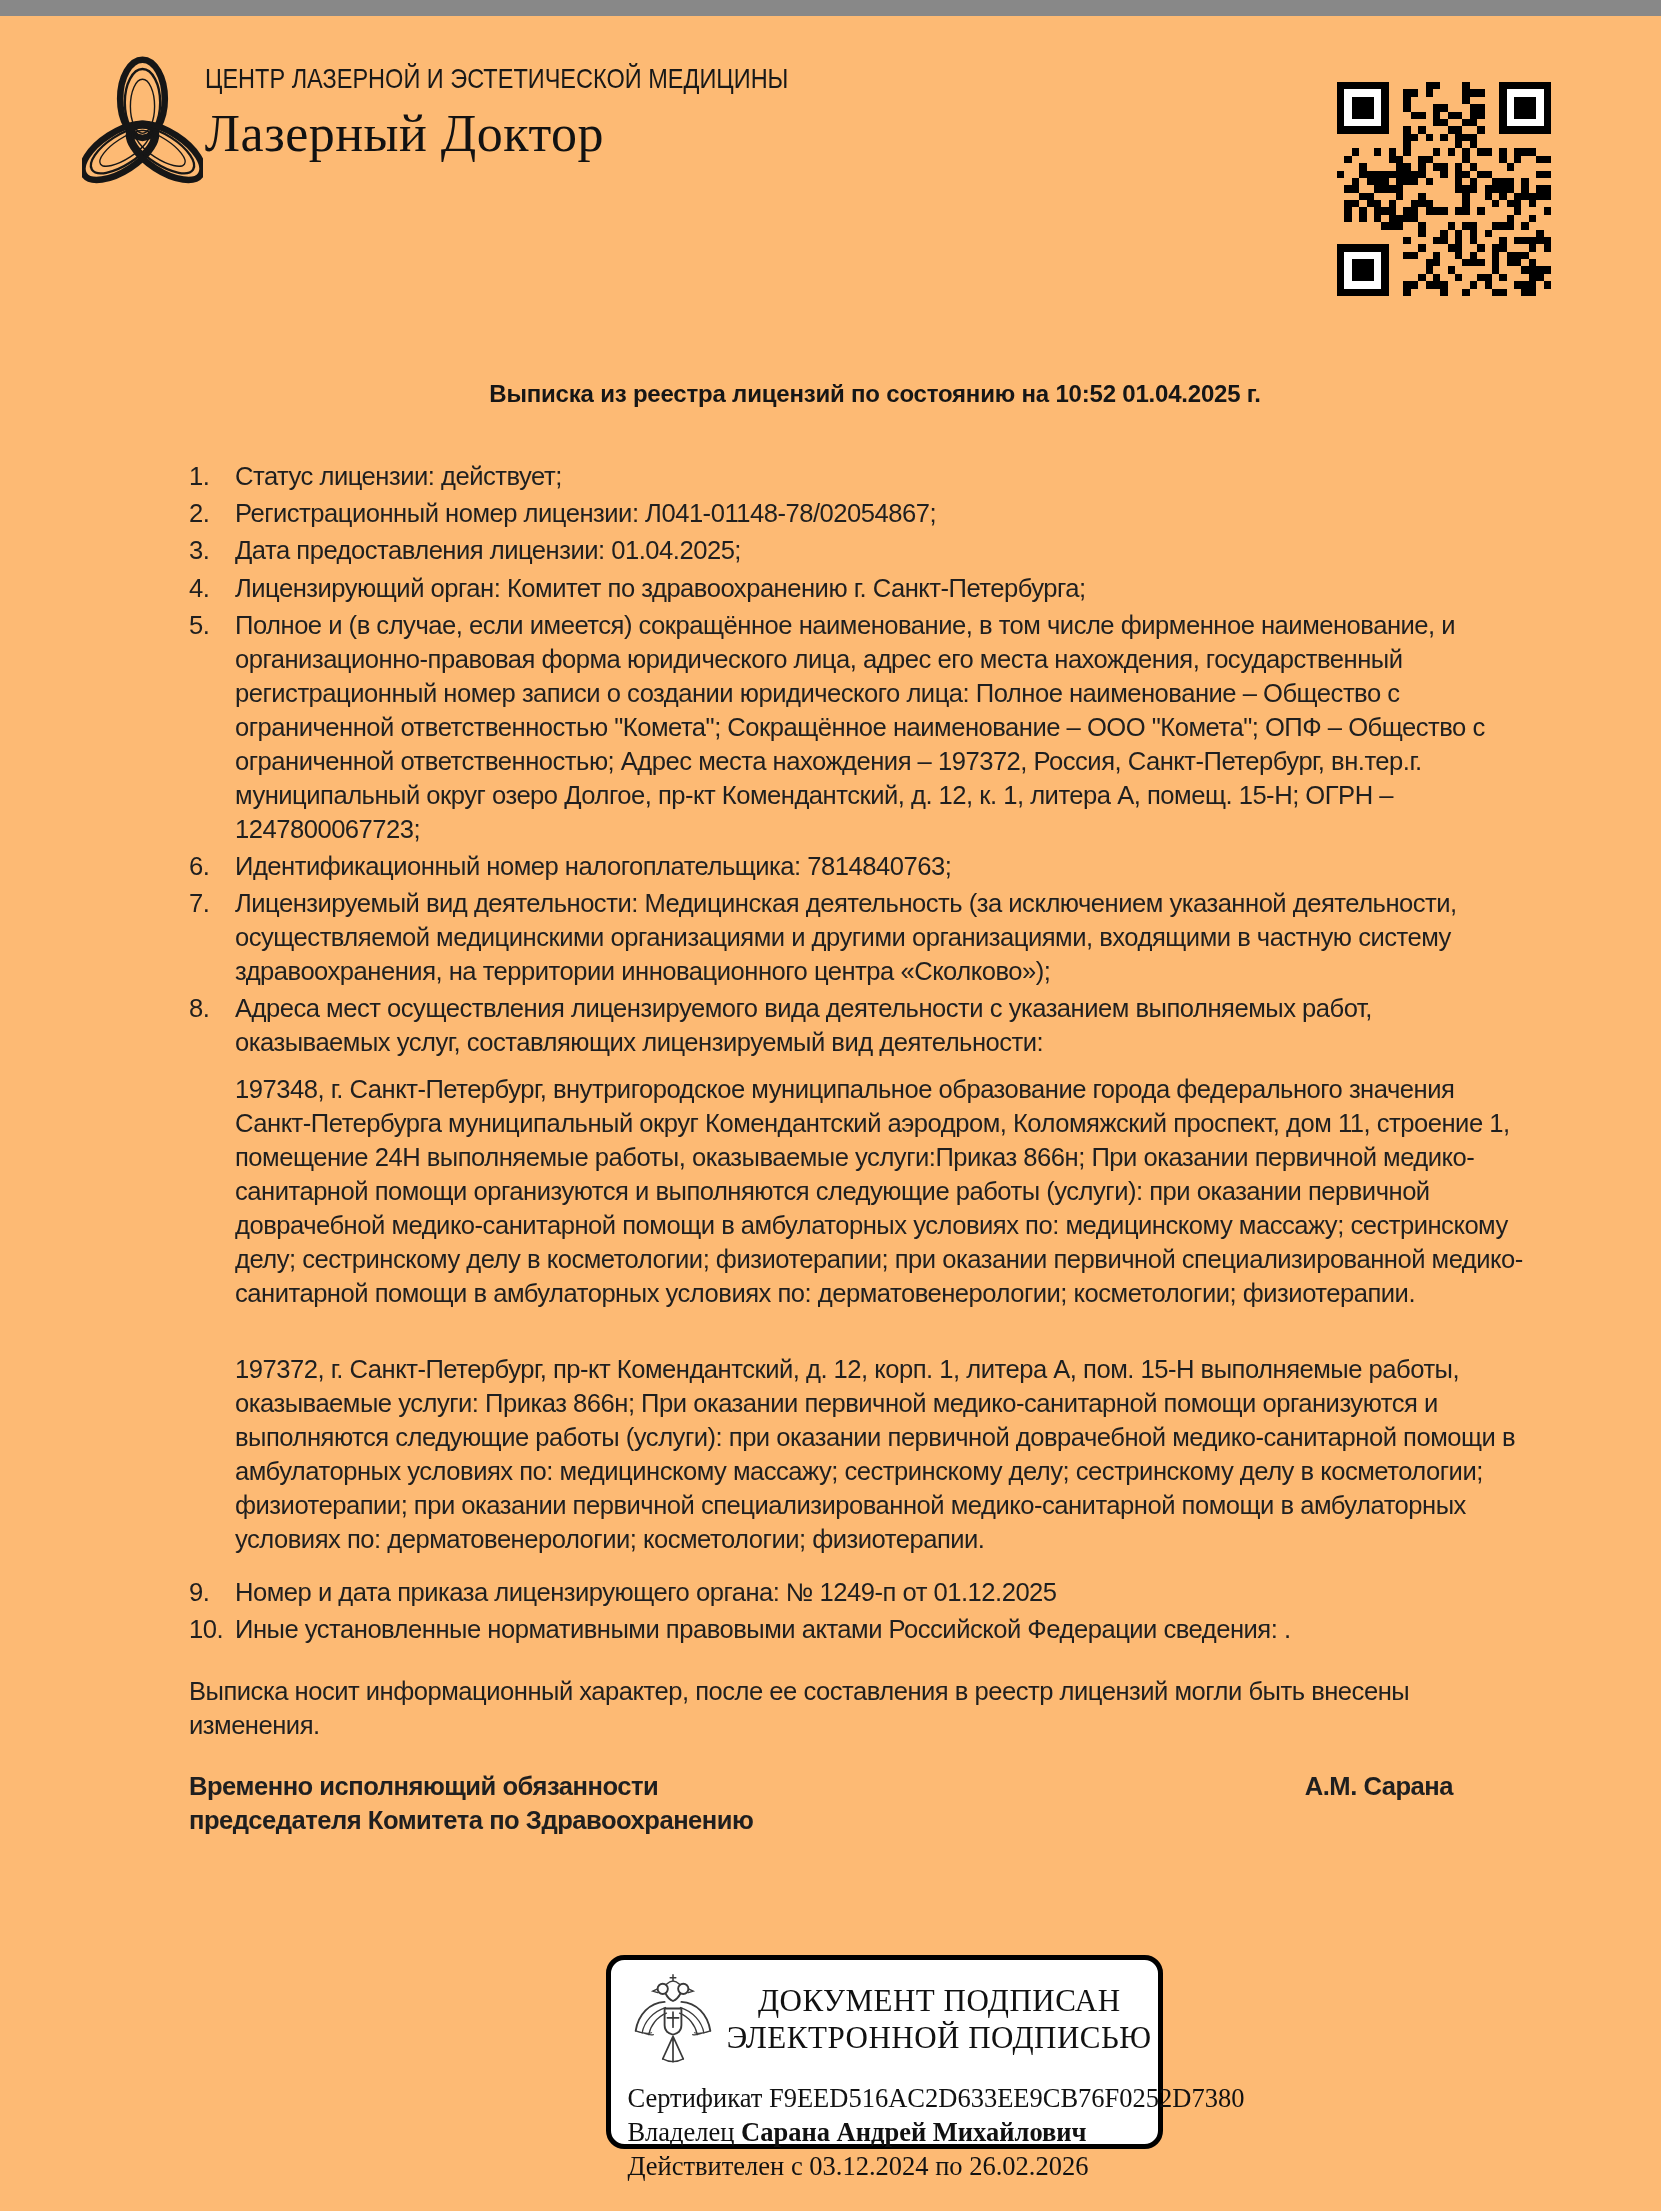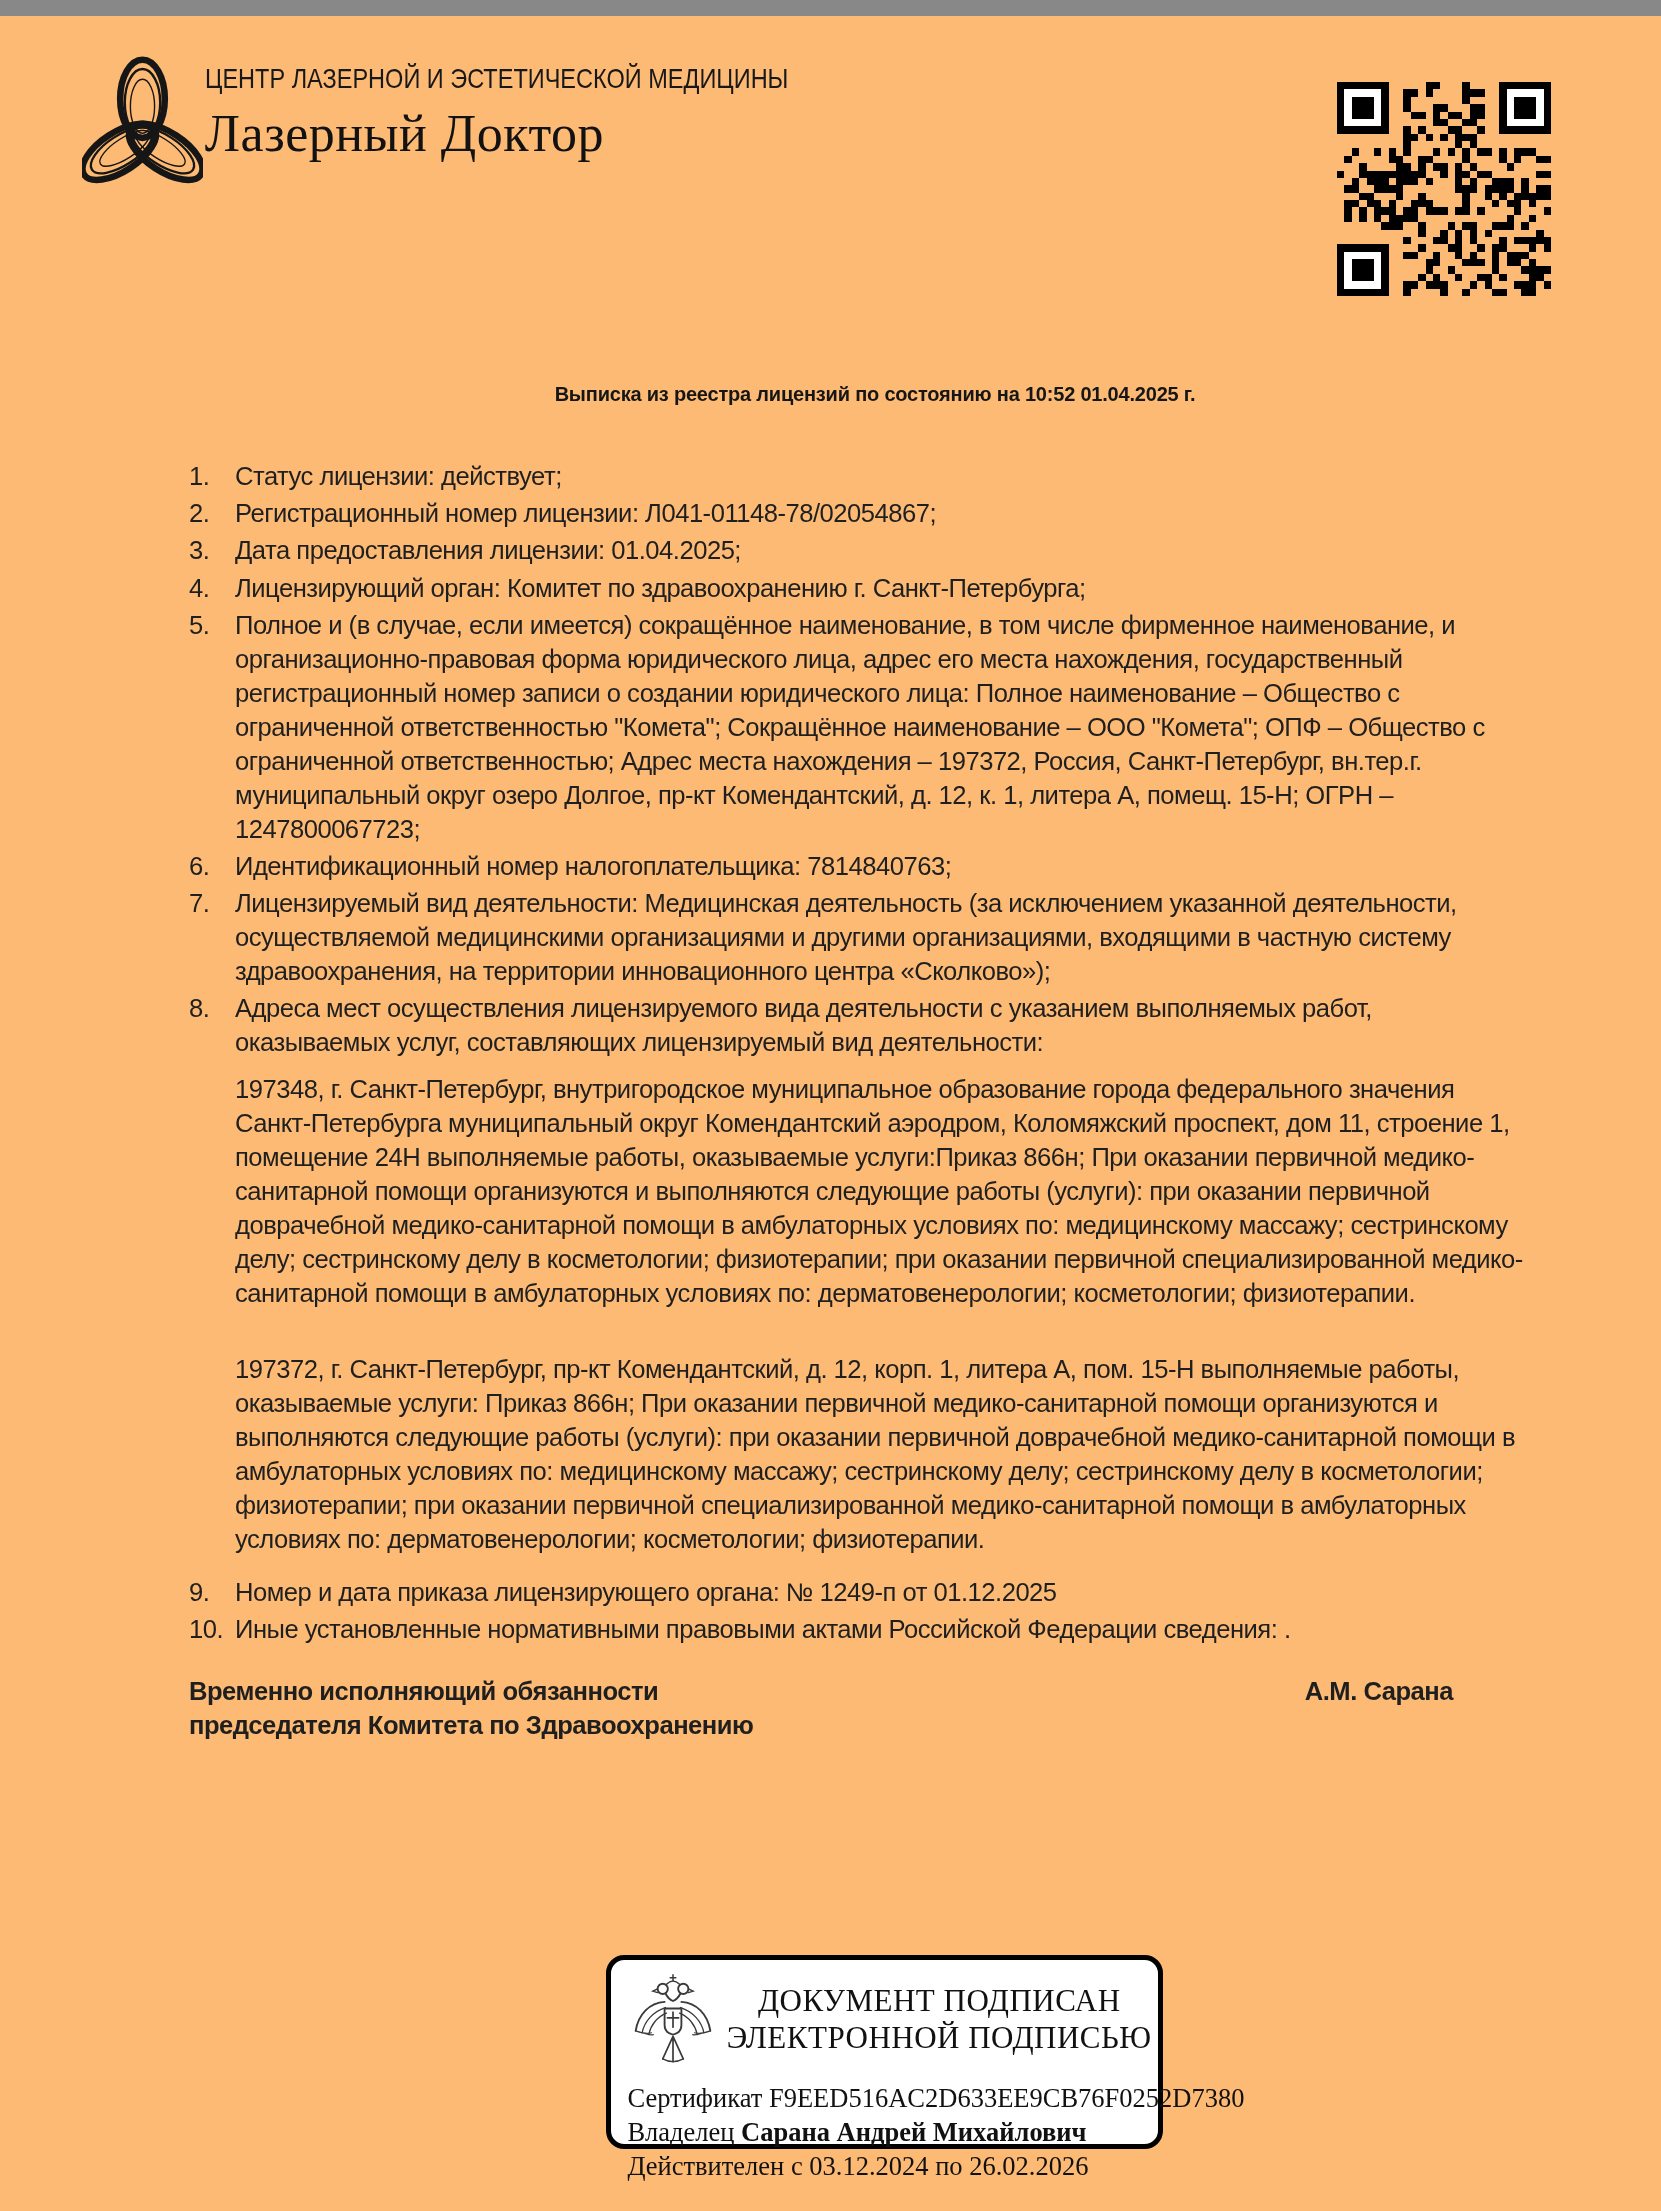--- a/index.html
+++ b/index.html
@@ -29,21 +29,21 @@
   .qr{position:absolute;left:1337px;top:58px;width:214px;height:230px;}
   .qr svg{width:100%;height:100%;}
 
   
   .content{
     position:absolute;left:0;top:0;width:100%;
     padding:361px 137px 0 189px;box-sizing:border-box;
     font-size:25.6px;line-height:34px;letter-spacing:-0.5px;
   }
   .doc-title{
-    text-align:center;font-weight:700;font-size:20px;letter-spacing:-0.2px;
+    text-align:center;font-weight:700;font-size:24px;letter-spacing:-0.2px;
     margin:0 0 48px 37px;color:#161616;
   }
   .li{display:flex;margin-bottom:3.2px;}
   .li .num{flex:0 0 46px;}
   .li .txt{flex:1 1 auto;}
   .addr{margin:12.8px 0 0 46px;}
   .addr.second{margin-top:42px;margin-bottom:19px;}
   .note{margin-top:27.4px;}
   .sig-row{
     display:flex;justify-content:space-between;align-items:flex-start;
@@ -407,20 +407,21 @@
 
     <div class="li">
       <span class="num">9.</span>
       <span class="txt">Номер и дата приказа лицензирующего органа: № 1249-п от 01.12.2025</span>
     </div>
     <div class="li">
       <span class="num">10.</span>
       <span class="txt">Иные установленные нормативными правовыми актами Российской Федерации сведения: .</span>
     </div>
 
+    <div class="note">Выписка носит информационный характер, после ее составления в реестр лицензий могли быть внесены изменения.</div>
 
     <div class="sig-row">
       <div class="sig-pos">
         <span class="l">Временно исполняющий обязанности</span>
         <span class="l">председателя Комитета по Здравоохранению</span>
       </div>
       <div class="sig-name">А.М. Сарана</div>
     </div>
   </div>
 

